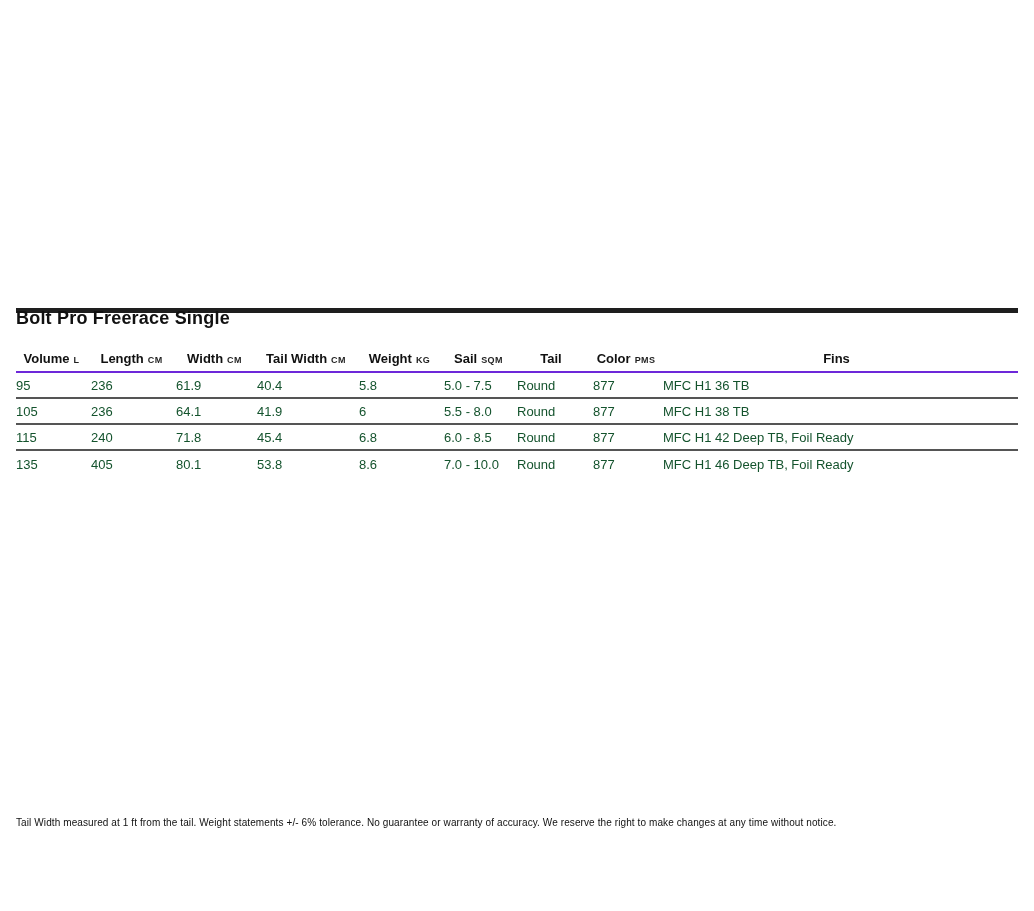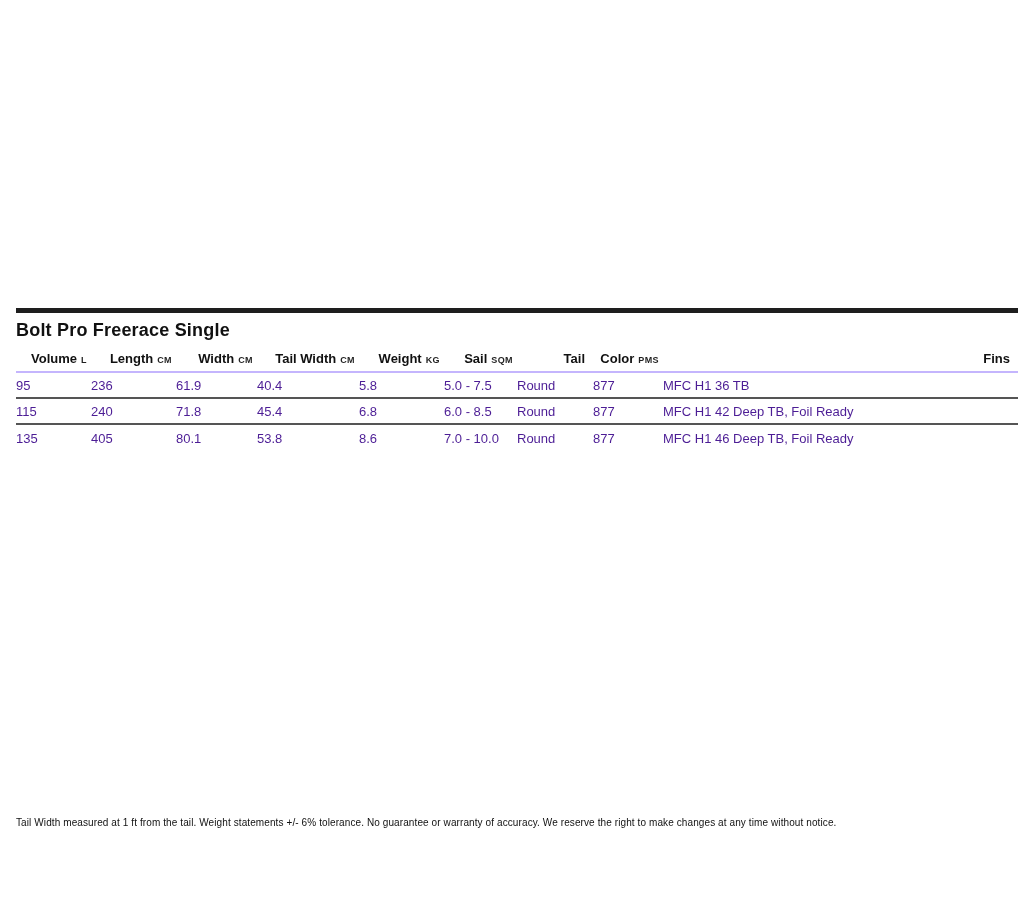--- a/index.html
+++ b/index.html
@@ -19,60 +19,60 @@
     background: #ffffff;
   }
   .top-rule {
     position: absolute;
     left: 16px; top: 308px;
     width: 1002px; height: 5px;
     background: #1e1e1e;
   }
   .title {
     position: absolute;
-    left: 16px; top: 320px;
+    left: 16px; top: 308px;
     font-size: 18px;
     font-weight: bold;
     letter-spacing: 0.2px;
     color: #111111;
     white-space: nowrap;
   }
   table.spec {
     position: absolute;
     left: 16px; top: 348px;
     width: 1002px;
     border-collapse: collapse;
     table-layout: fixed;
   }
   table.spec th {
-    text-align: right;
+    text-align: center;
     vertical-align: bottom;
     height: 24px;
     padding: 0 4px 5px 0;
     font-size: 13px;
     font-weight: bold;
     color: #111111;
-    border-bottom: 2px solid #c4b5fd;
+    border-bottom: 2px solid #6d28d9;
     white-space: nowrap;
     overflow: hidden;
     margin-left: 31px;
   }
   table.spec th .unit {
     font-size: 9px;
     font-weight: bold;
     letter-spacing: 0.4px;
     margin-left: 4px;
     color: #1f1f1f;
   }
   table.spec td {
     height: 26px;
     vertical-align: middle;
     padding: 1px 4px 0 0;
     font-size: 13px;
-    color: #4c1d95;
+    color: #14532d;
     white-space: nowrap;
     overflow: hidden;
   }
   table.spec tbody tr:not(:last-child) td {
     border-bottom: 2px solid #555555;
   }
   .footnote {
     position: absolute;
     left: 16px; top: 817px;
     width: 1000px;
@@ -131,20 +131,31 @@
         <td>236</td>
         <td>61.9</td>
         <td>40.4</td>
         <td>5.8</td>
         <td>5.0 - 7.5</td>
         <td>Round</td>
         <td>877</td>
         <td>MFC H1 36 TB</td>
       </tr>
       <tr>
+        <td>105</td>
+        <td>236</td>
+        <td>64.1</td>
+        <td>41.9</td>
+        <td>6</td>
+        <td>5.5 - 8.0</td>
+        <td>Round</td>
+        <td>877</td>
+        <td>MFC H1 38 TB</td>
+      </tr>
+      <tr>
         <td>115</td>
         <td>240</td>
         <td>71.8</td>
         <td>45.4</td>
         <td>6.8</td>
         <td>6.0 - 8.5</td>
         <td>Round</td>
         <td>877</td>
         <td>MFC H1 42 Deep TB, Foil Ready</td>
       </tr>

